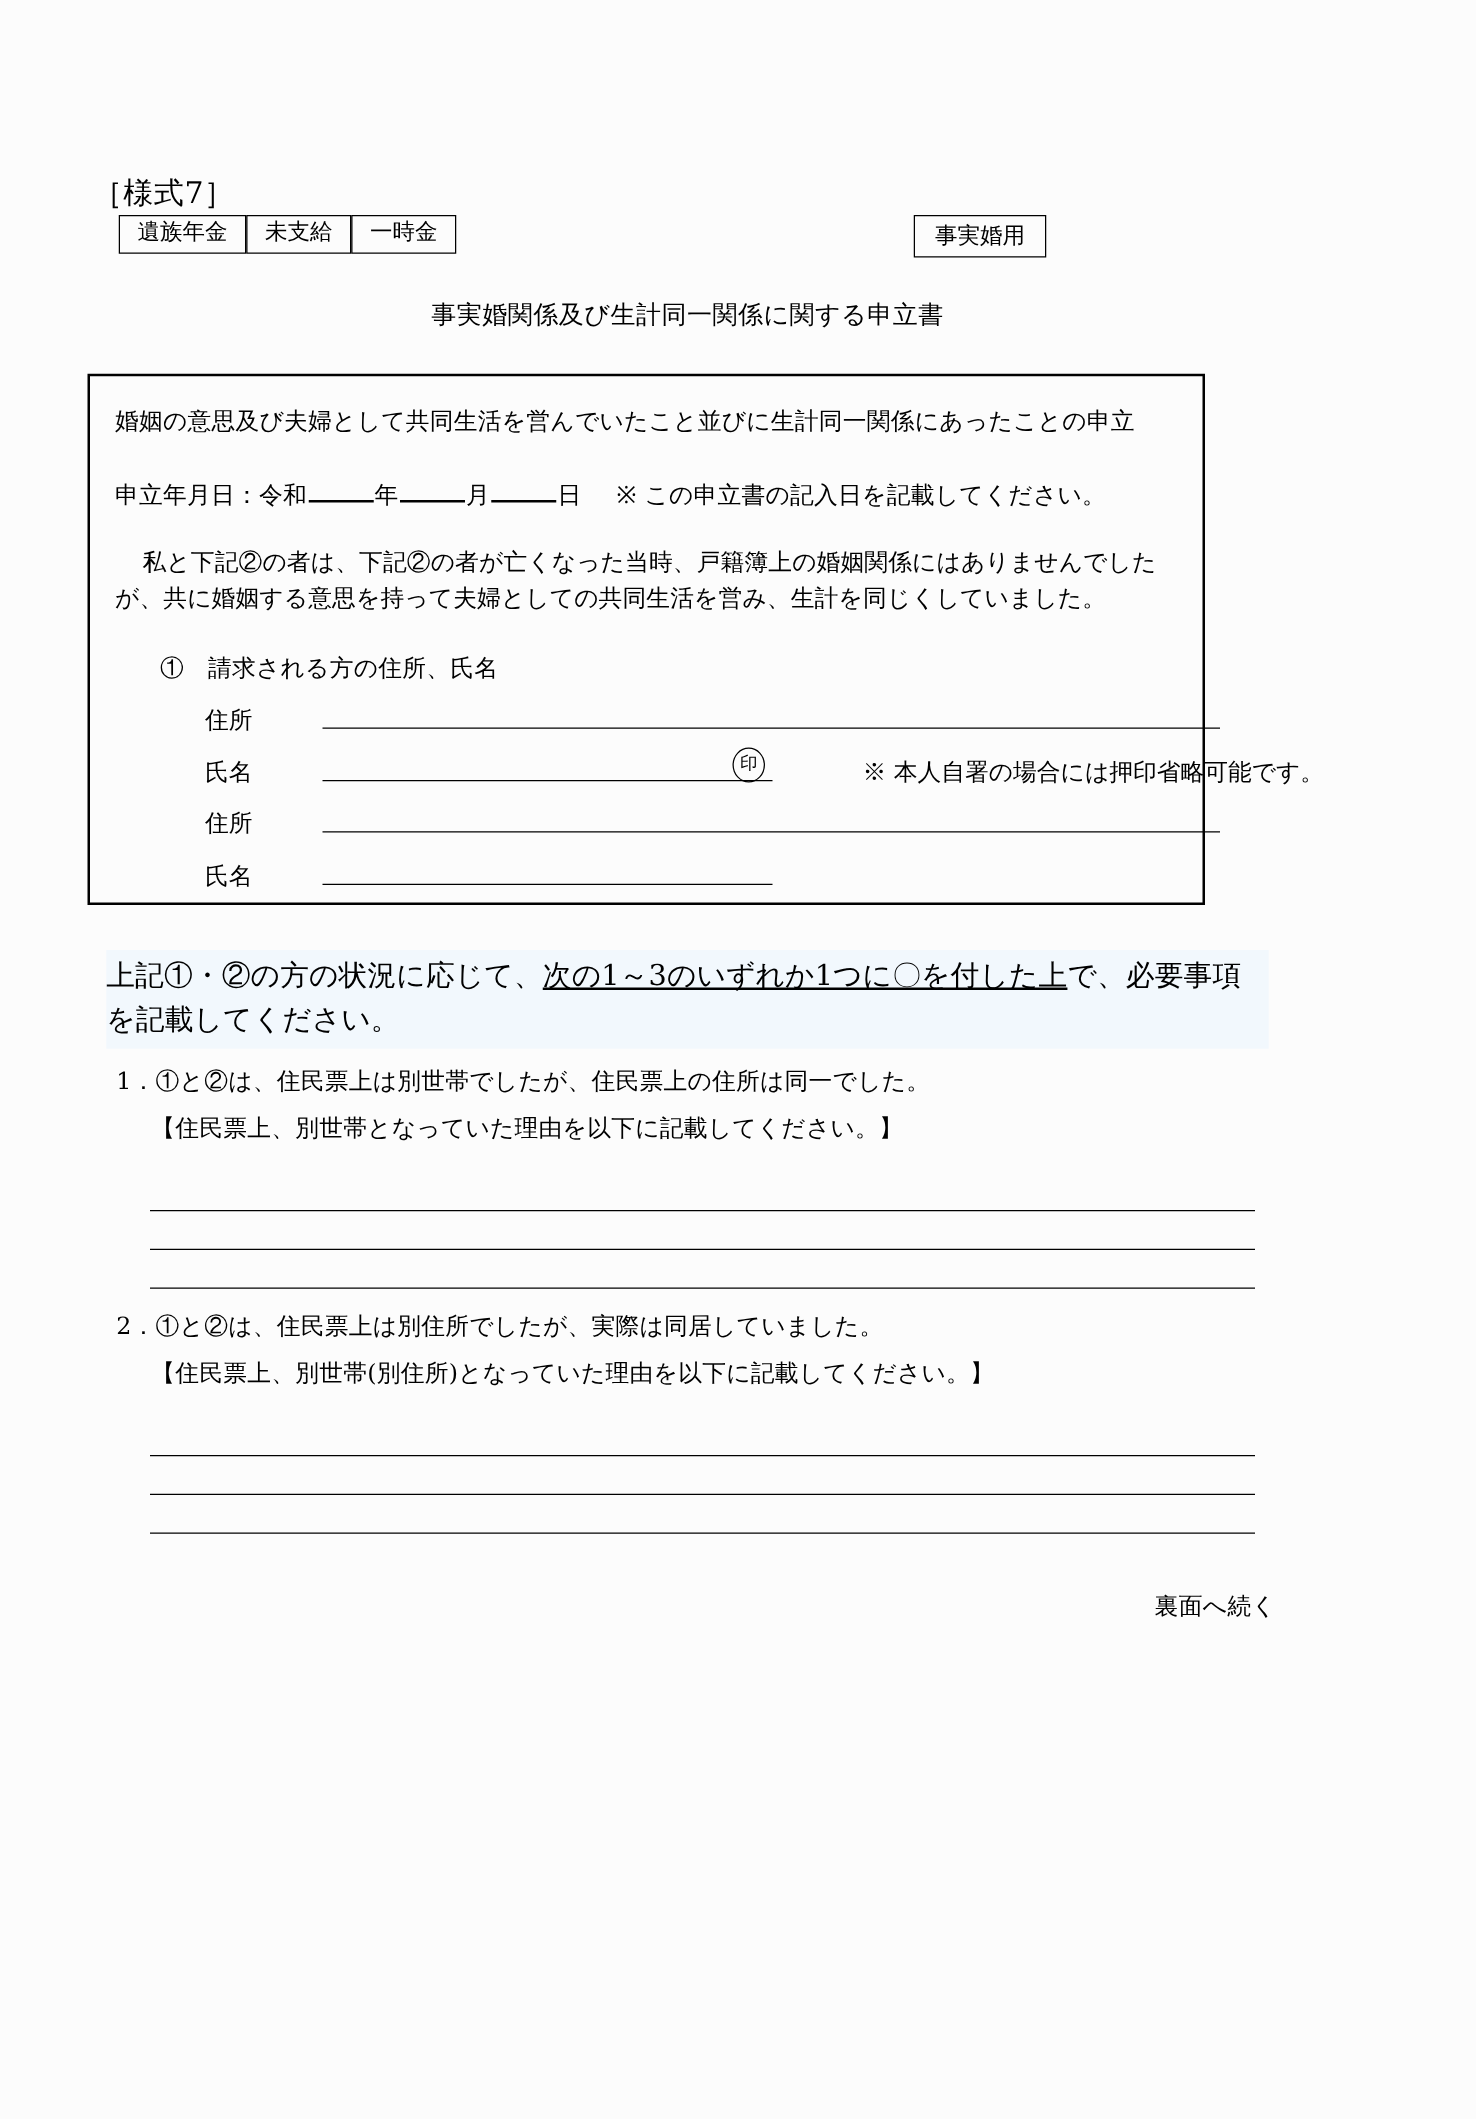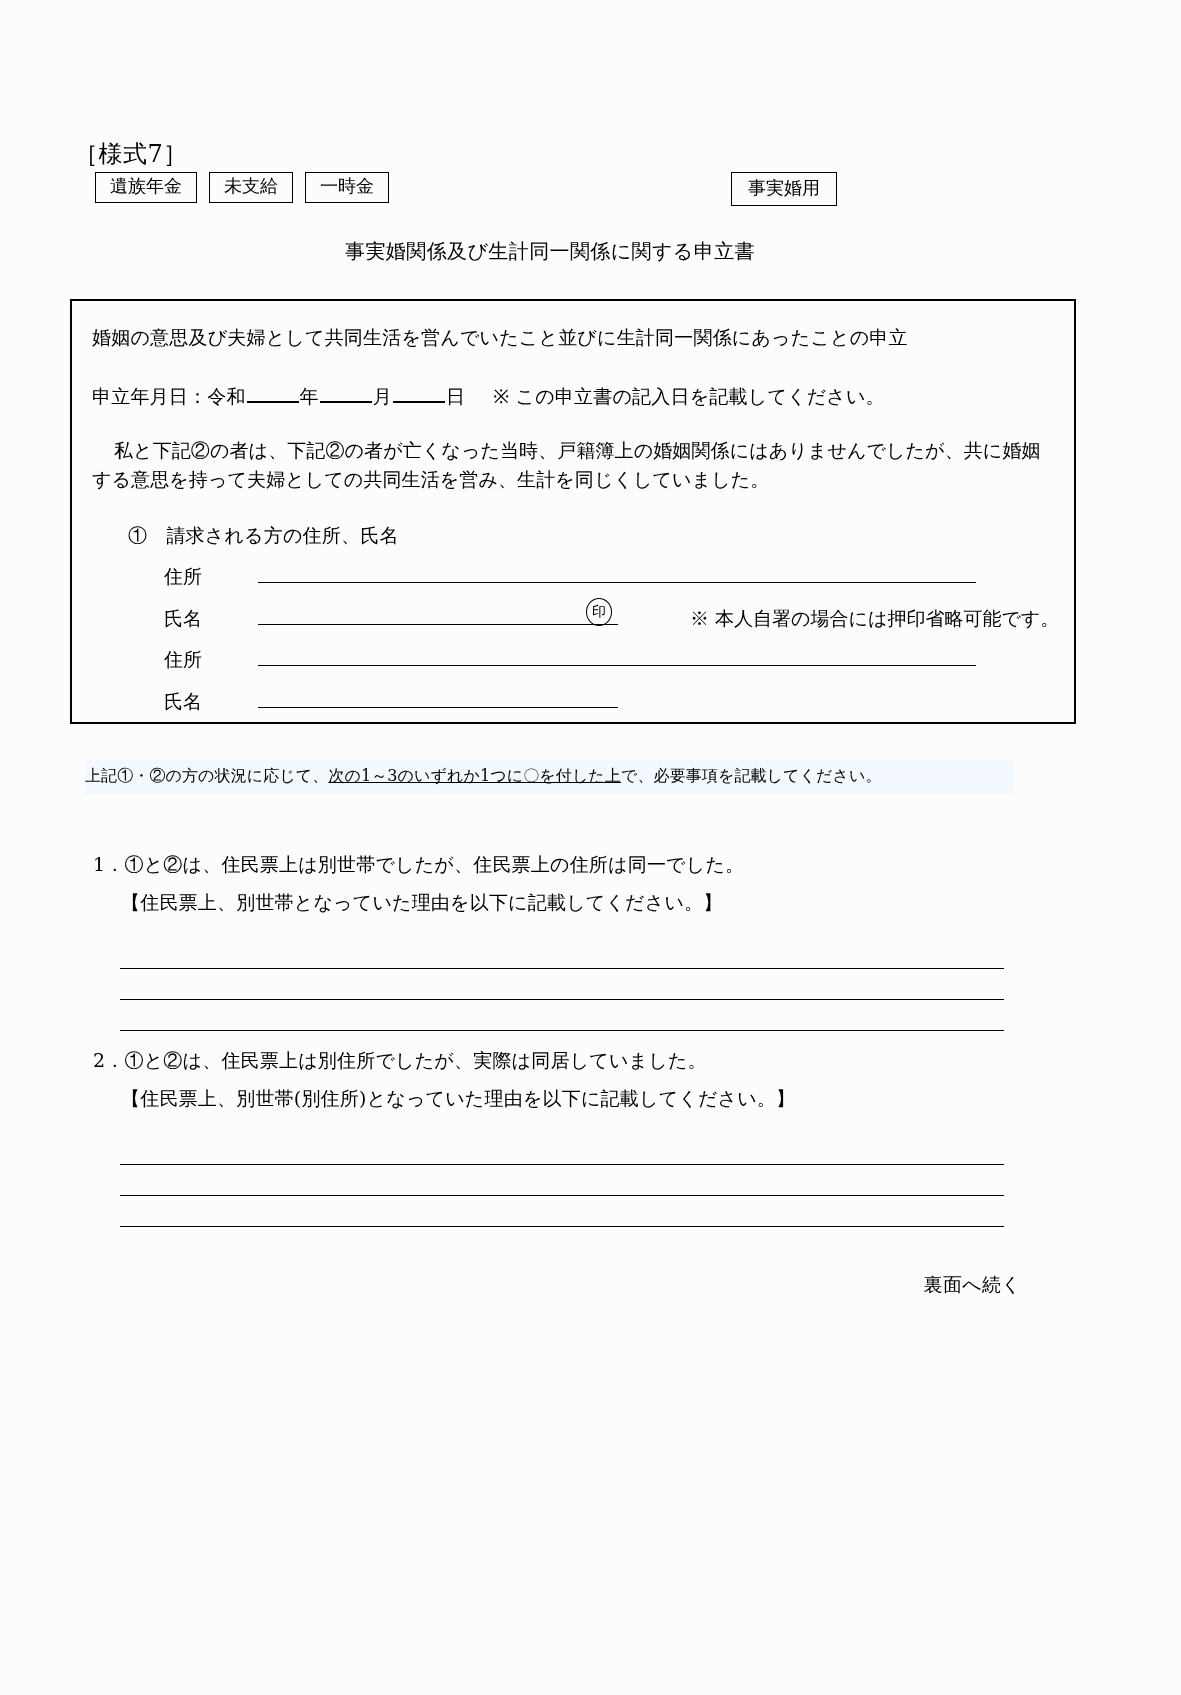--- a/index.html
+++ b/index.html
@@ -27,21 +27,20 @@
     font-size: 24px;
     letter-spacing: 0.5px;
   }
 
   
   .cat-row {
     position: absolute;
     left: 95px;
     top: 172px;
     display: flex;
-    gap: 12px;
   }
   .cat-box {
     border: 1px solid #000;
     padding: 3px 14px 5px 14px;
     font-size: 18px;
     line-height: 1.15;
     white-space: nowrap;
   }
   .right-box {
     position: absolute;
@@ -62,21 +61,21 @@
     text-align: center;
     font-size: 20px;
     letter-spacing: 0.4px;
   }
 
   
   .main-box {
     position: absolute;
     left: 70px;
     top: 299px;
-    width: 1006px;
+    width: 894px;
     height: 425px;
     border: 2px solid #000;
     box-sizing: border-box;
   }
   .mb-inner {
     padding: 18px 20px 0 20px;
     font-size: 19px;
     line-height: 1.5;
   }
   .mb-head {
@@ -155,21 +154,21 @@
     white-space: nowrap;
   }
 
   
   .instr {
     position: absolute;
     left: 85px;
     top: 760px;
     width: 930px;
     background: #f2f8fd;
-    font-size: 16px;
+    font-size: 23px;
     line-height: 1.5;
     letter-spacing: 0.1px;
     padding: 4px 0 6px 0;
   }
   .u-line { text-decoration: underline; }
 
   
   .num-sec { position: absolute; left: 93px; width: 940px; }
   .sec-1 { top: 852px; }
   .sec-2 { top: 1048px; }

